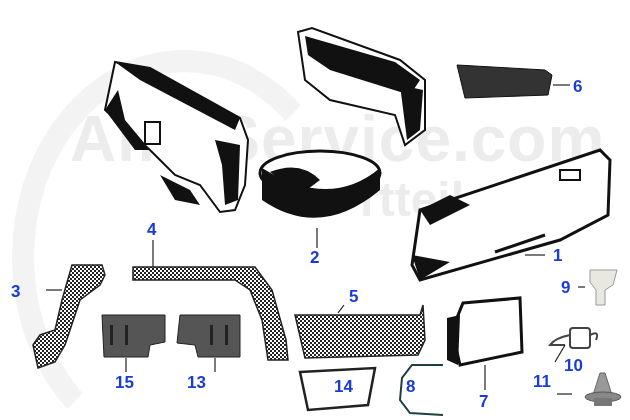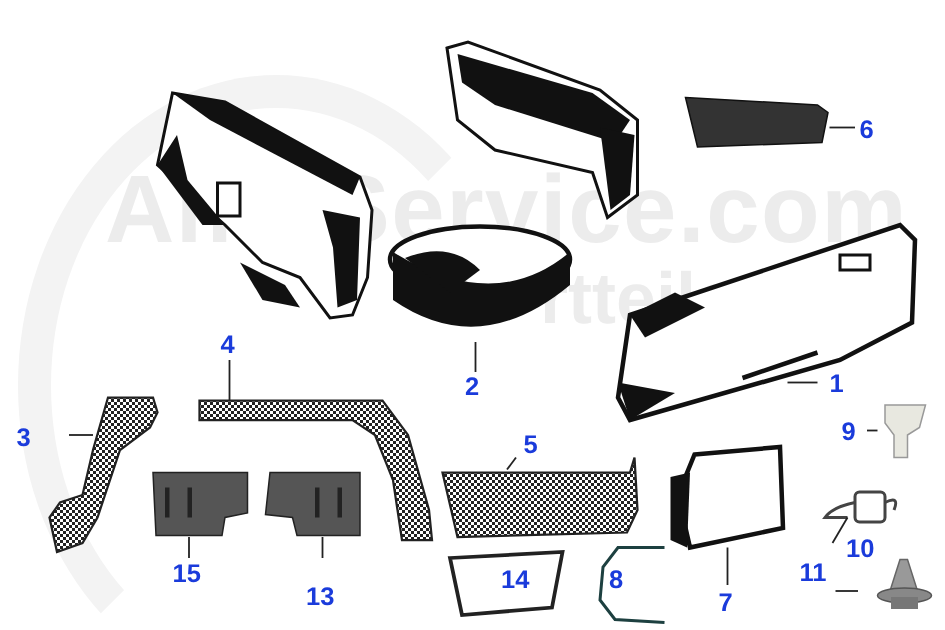--- a/index.html
+++ b/index.html
@@ -121,14 +121,14 @@
 <div class="lbl" style="left:11px;top:282px;">3</div>
 <div class="lbl" style="left:147px;top:220px;">4</div>
 <div class="lbl" style="left:349px;top:287px;">5</div>
 <div class="lbl" style="left:573px;top:77px;">6</div>
 <div class="lbl" style="left:479px;top:392px;">7</div>
 <div class="lbl" style="left:406px;top:377px;">8</div>
 <div class="lbl" style="left:561px;top:278px;">9</div>
 <div class="lbl" style="left:528px;top:356px;margin-left:36px;">10</div>
 <div class="lbl" style="left:533px;top:372px;">11</div>
 <div class="lbl" style="left:115px;top:373px;">15</div>
-<div class="lbl" style="left:204px;top:373px;margin-top:15px;">13</div>
+<div class="lbl" style="left:187px;top:373px;">13</div>
 <div class="lbl" style="left:334px;top:377px;">14</div>
 
 </body></html>

